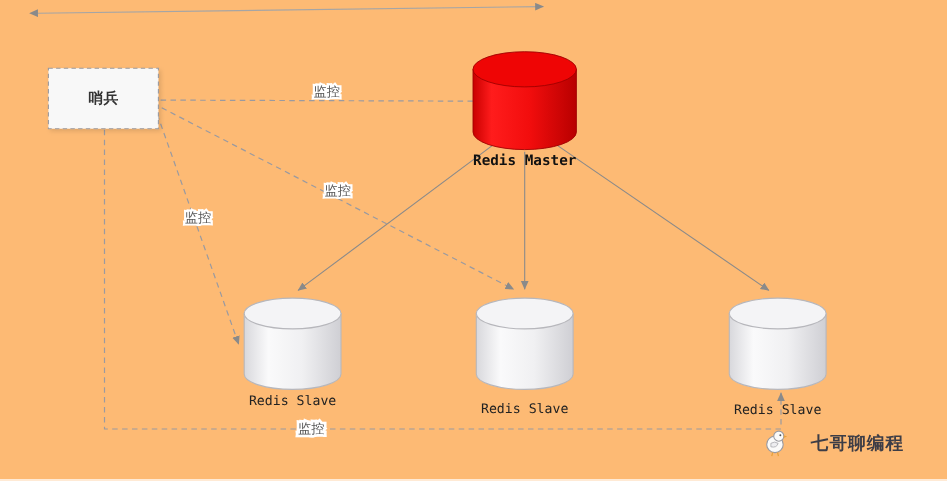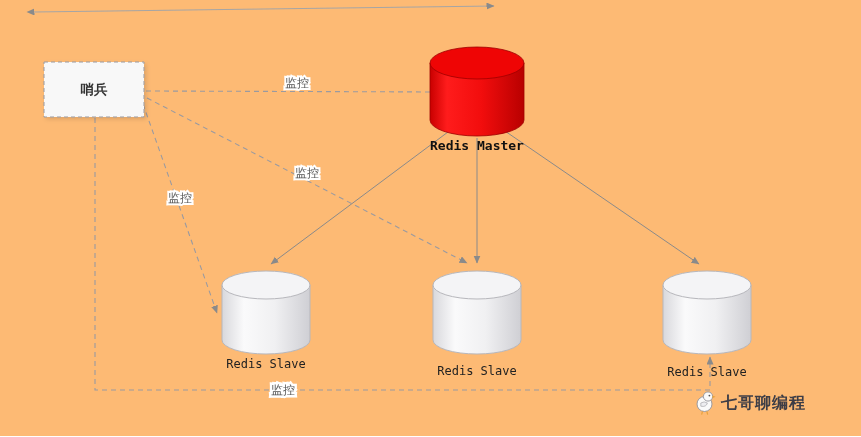--- a/index.html
+++ b/index.html
@@ -17,21 +17,21 @@
   }
   svg text {
     user-select: none;
   }
   .watermark {
     position: absolute;
     left: 694px;
     top: 390px;
     display: flex;
     align-items: center;
-    gap: 5px;
+    gap: 21px;
   }
   .watermark-text {
     font-size: 16px;
     font-weight: 600;
     color: #3d3d46;
     letter-spacing: 1px;
     font-family: "Liberation Sans", sans-serif;
   }
 </style>
 </head>

